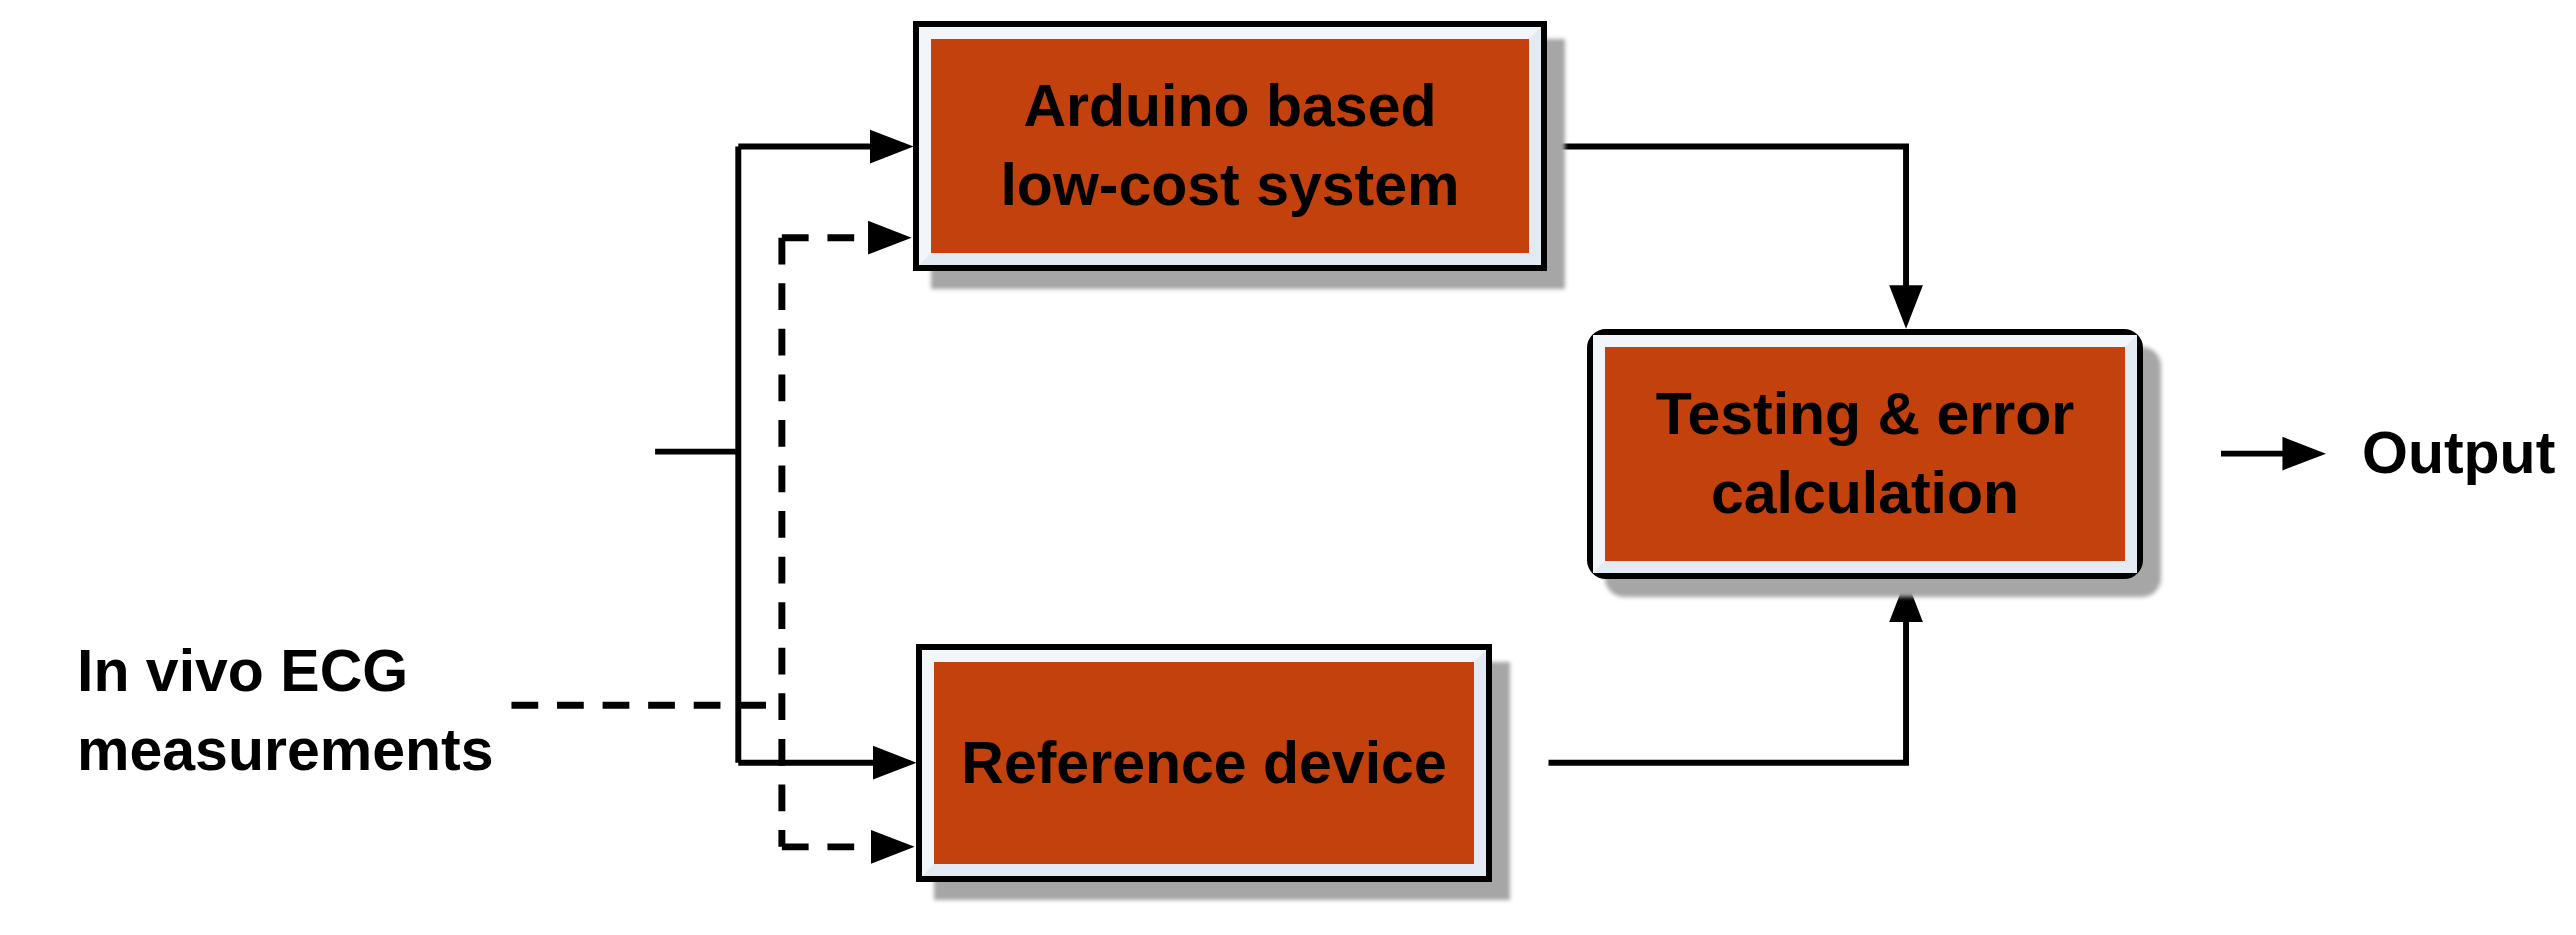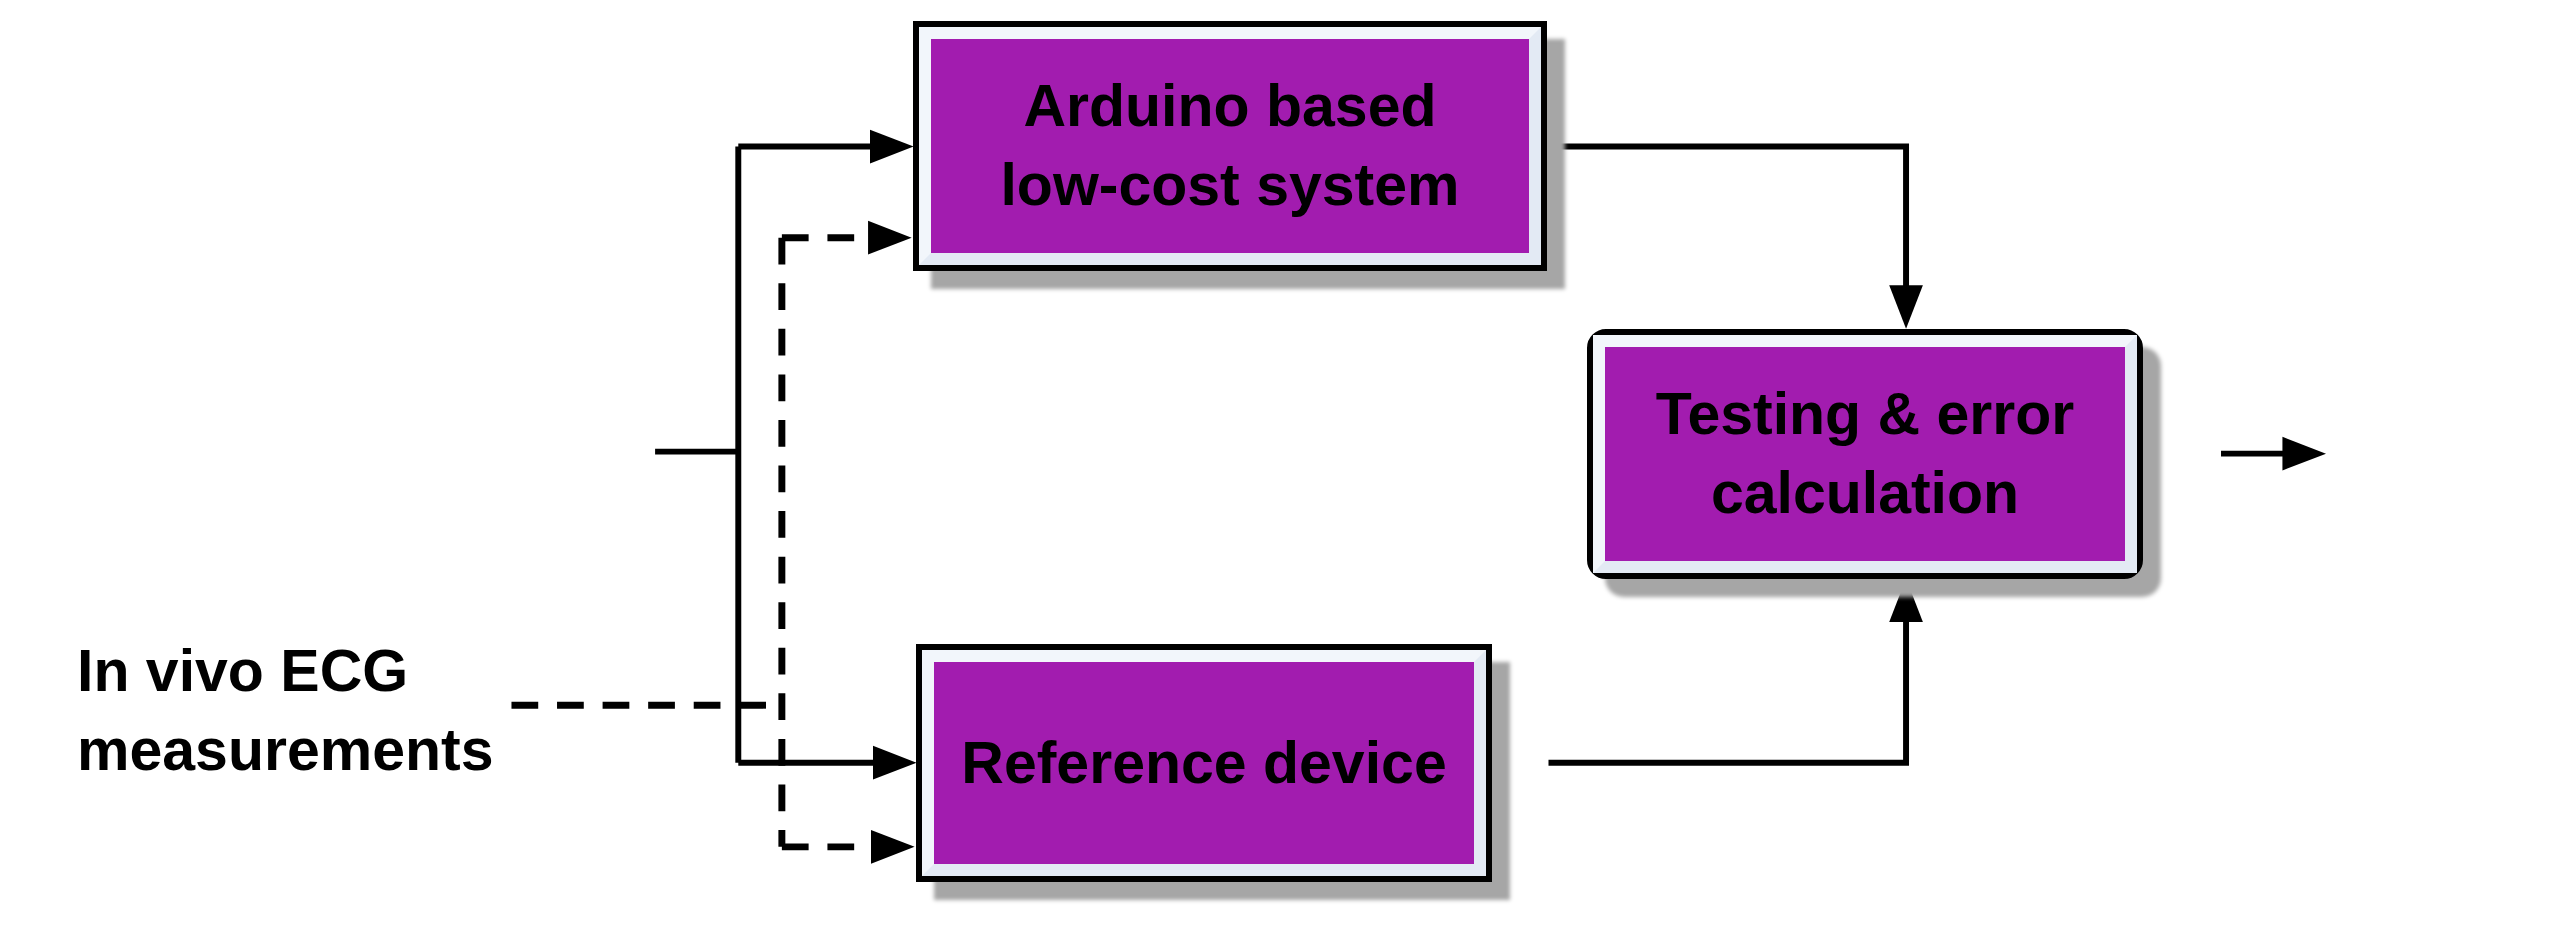--- a/index.html
+++ b/index.html
@@ -17,21 +17,21 @@
     border: 6px solid #000000;
     background: #f0f5fb;
     box-shadow: 18px 18px 4px #a6a6a6;
   }
   .bevel {
     position: absolute;
     inset: 0;
     box-sizing: border-box;
     border: 12px solid;
     border-color: #f2f6fb #e3eaf4 #e3eaf4 #f2f6fb;
-    background: #a21caf;
+    background: #c2410c;
     display: flex;
     align-items: center;
     justify-content: center;
   }
   .box-label {
     font-weight: bold;
     font-size: 59px;
     line-height: 79px;
     color: #000000;
     text-align: center;
@@ -124,15 +124,16 @@
   <div class="node" style="left:1587px; top:329px; width:556px; height:250px;border-radius:19px;">
     <div class="bevel">
       <span class="box-label">Testing &amp; error
 calculation</span>
     </div>
   </div>
 
   <div class="floating-label" style="left:77px; top:632px;">In vivo ECG
 measurements</div>
 
+  <div class="floating-label" style="left:2362px; top:414px;">Output</div>
 
 </div>
 
 
 </body></html>

